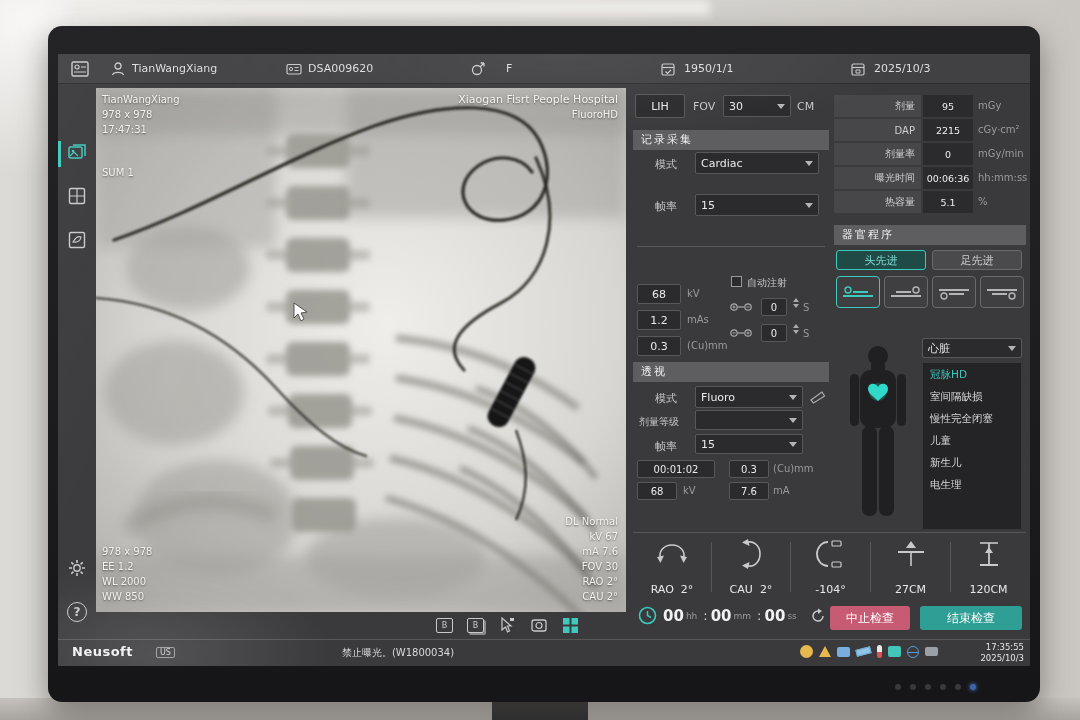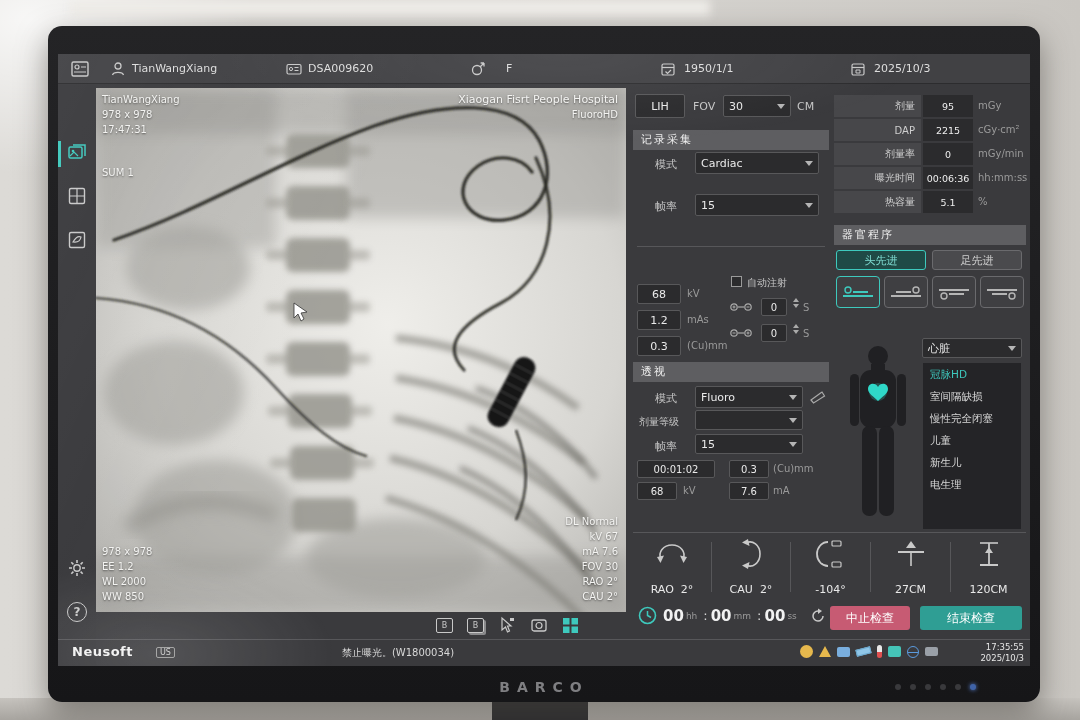--- a/index.html
+++ b/index.html
@@ -67,21 +67,20 @@
 </style>
 </head>
 <body>
 
 <div id="wall" class="abs"></div>
 <div id="wall-strip" class="abs"></div>
 <div id="desk" class="abs"></div>
 <div id="stand" class="abs"></div>
 
 <div id="monitor" class="abs">
-  <div id="bezel-brand" class="abs">BARCO</div>
   <div id="bezel-buttons" class="abs">
     <span class="bz"></span>
     <span class="bz"></span>
     <span class="bz"></span>
     <span class="bz"></span>
     <span class="bz"></span>
     <span class="bz pwr"></span>
   </div>
 </div>
 

